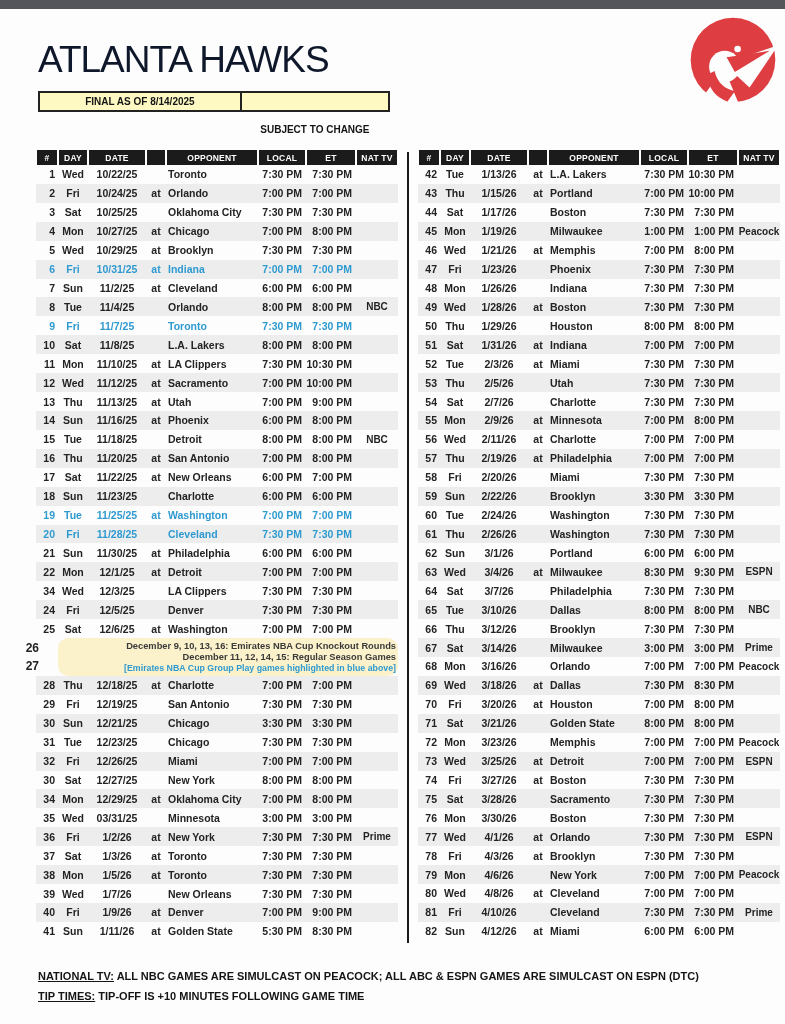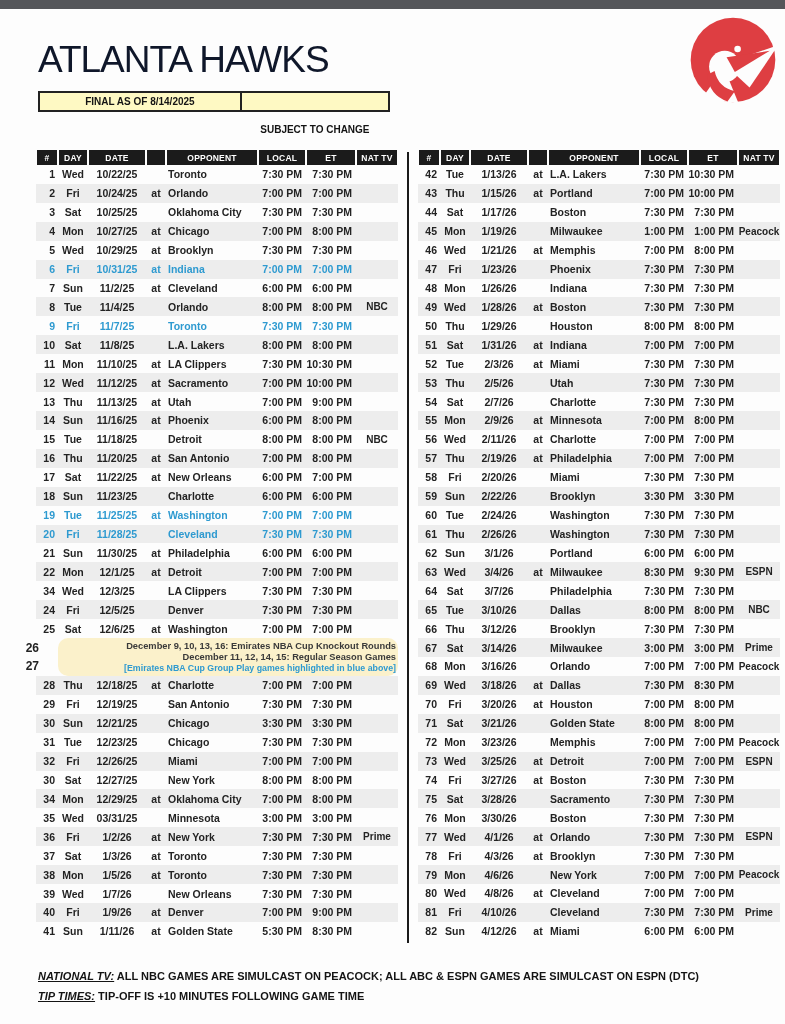--- a/index.html
+++ b/index.html
@@ -42,21 +42,21 @@
   .c7 { text-align:center; white-space:nowrap; font-size:10px; }
 
   .noteblock { display:flex; flex:2; }
   .note-nums { width:22px; display:flex; flex-direction:column; }
   .note-num { flex:1; display:flex; align-items:center; justify-content:flex-end; padding-right:19px; font-size:12px; font-weight:700; color:#232323; }
   .note-body { flex:1; background:#fbf1cb; display:flex; flex-direction:column; align-items:flex-end; justify-content:center; gap:1px; padding:1px 2px;border-radius:10px; }
   .note-line { font-size:9.3px; font-weight:700; color:#3a3a3a; white-space:nowrap; }
   .note-line.blue { color:#2e9ad0; font-size:8.8px; }
 
   .footer { position:absolute; left:38px; top:966px; font-size:11px; font-weight:700; color:#141414; line-height:20px; }
-  .footer u { text-decoration:underline;font-style:italic; }
+  .footer u { text-decoration:underline; }
 </style>
 </head>
 <body>
 
 <div class="page">
   <div class="topbar"></div>
 
   <div class="header">
     <div class="title">ATLANTA HAWKS</div>
     <div class="infoboxes">

